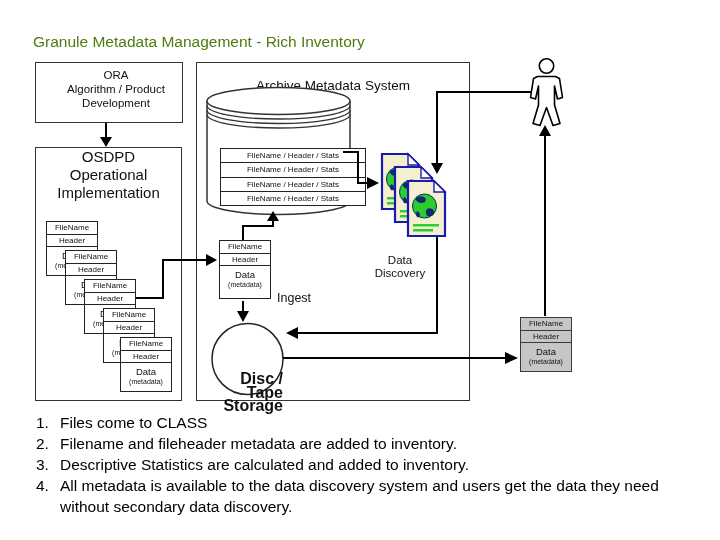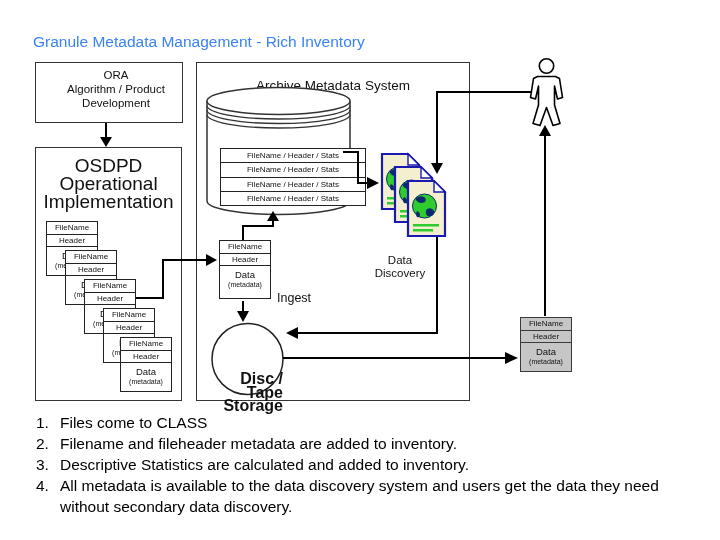--- a/index.html
+++ b/index.html
@@ -32,32 +32,32 @@
   .notes{position:absolute;left:36px;top:412px;z-index:3;font-size:15.5px;line-height:21px;color:#000;}
   .note-row{display:flex;}
   .note-num{width:24px;flex:0 0 24px;}
   .note-text{width:612px;}
 </style>
 </head>
 <body>
 
 <div id="slide">
 
-  <div class="abs" style="left:33px;top:33px;font-size:15.5px;color:#3b82f6;z-index:3;">Granule Metadata Management - Rich Inventory</div>
+  <div class="abs" style="left:33px;top:33px;font-size:15.5px;color:#4d7c0f;z-index:3;">Granule Metadata Management - Rich Inventory</div>
 
   <div class="frame" style="left:35px;top:62px;width:148px;height:61px;padding-left:14px;">
     <div class="frame-title" style="font-size:11.5px;line-height:14px;margin-top:5px;">
       <div>ORA</div>
       <div>Algorithm / Product</div>
       <div>Development</div>
     </div>
   </div>
 
   <div class="frame" style="left:35px;top:147px;width:147px;height:254px;">
-    <div class="frame-title" style="font-size:19px;line-height:18px;margin-top:9px;">
+    <div class="frame-title" style="font-size:15px;line-height:18px;margin-top:0;">
       <div>OSDPD</div>
       <div>Operational</div>
       <div>Implementation</div>
     </div>
   </div>
 
   <div class="frame" style="left:196px;top:62px;width:274px;height:339px;">
     <div class="frame-title" style="font-size:13.5px;margin-top:14px;">Archive Metadata System</div>
   </div>
 

